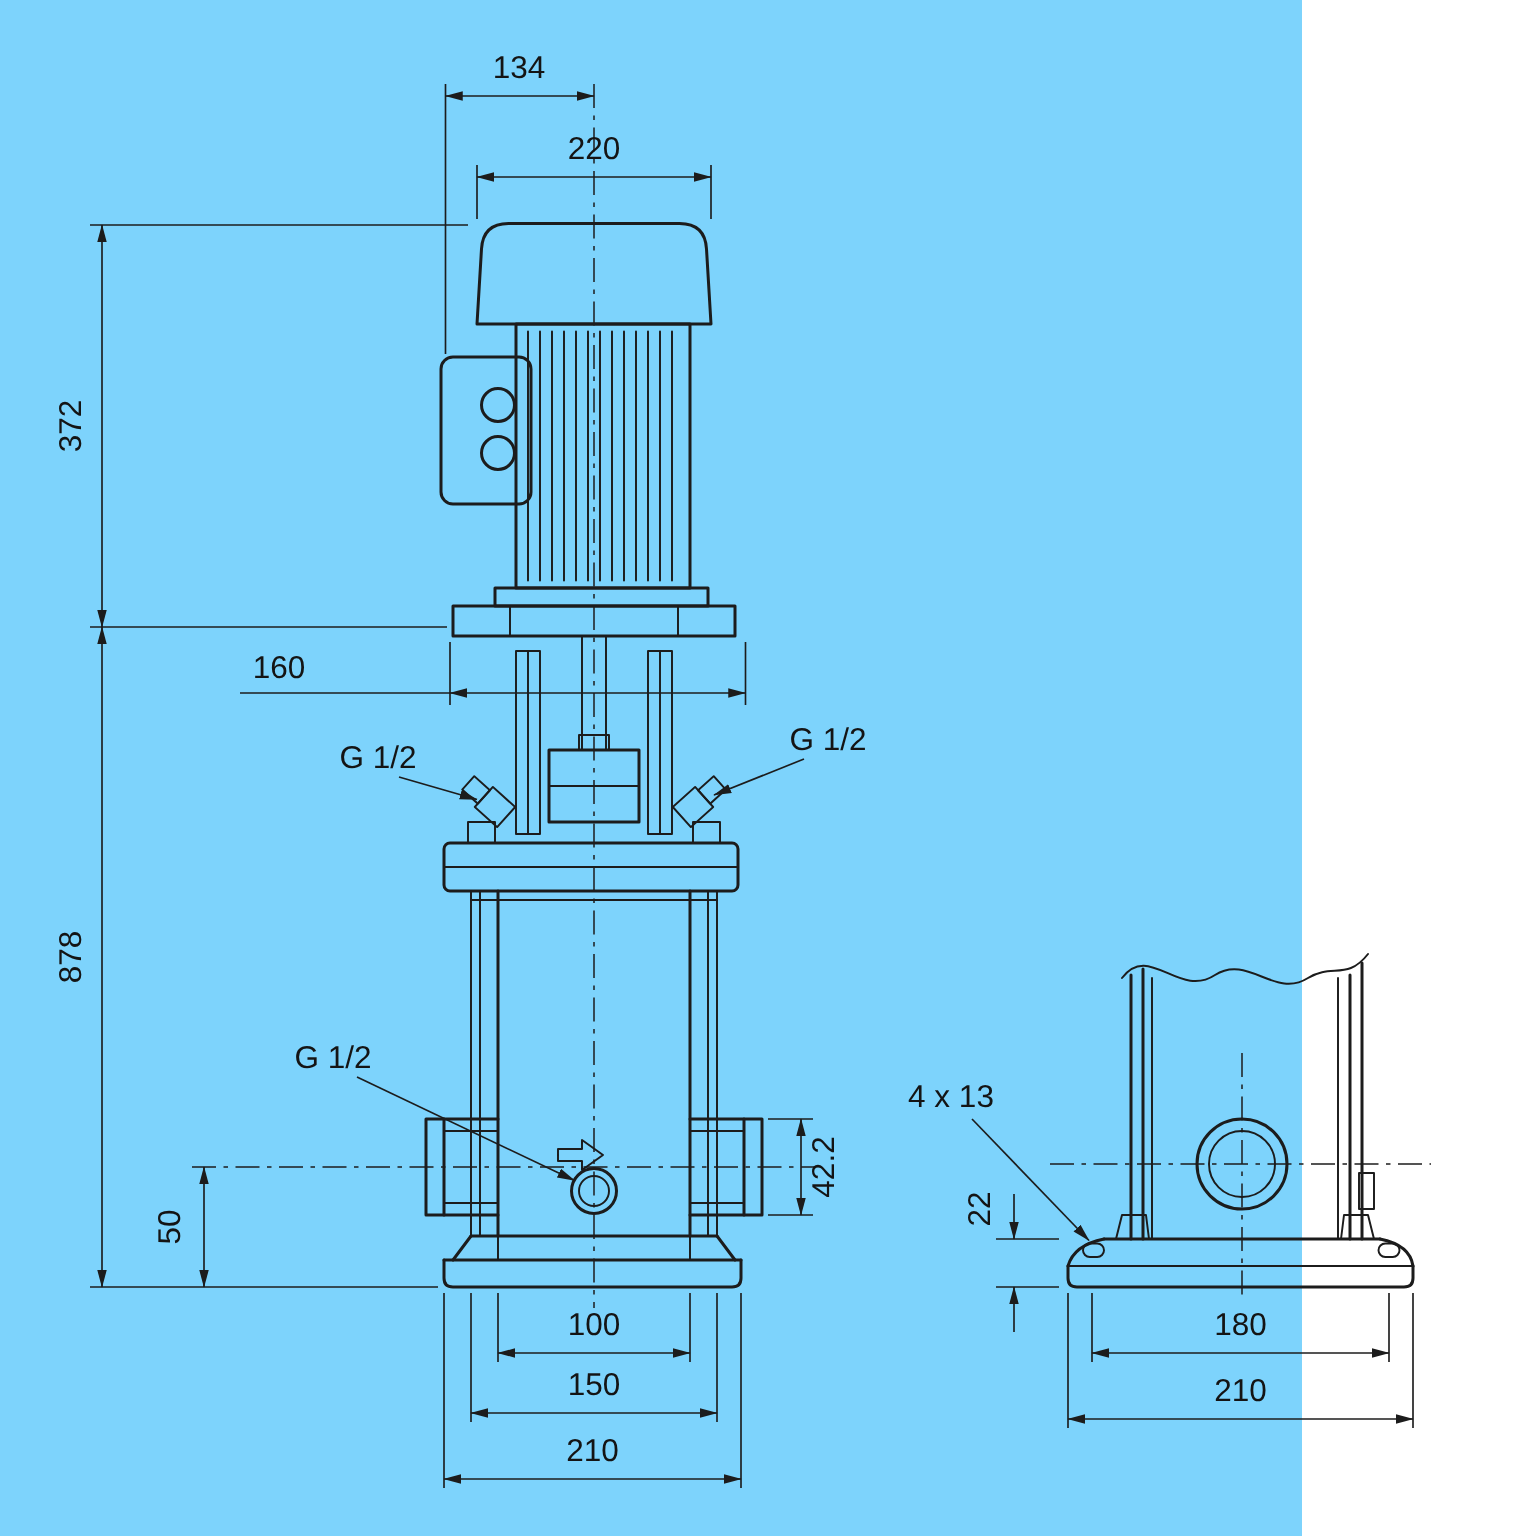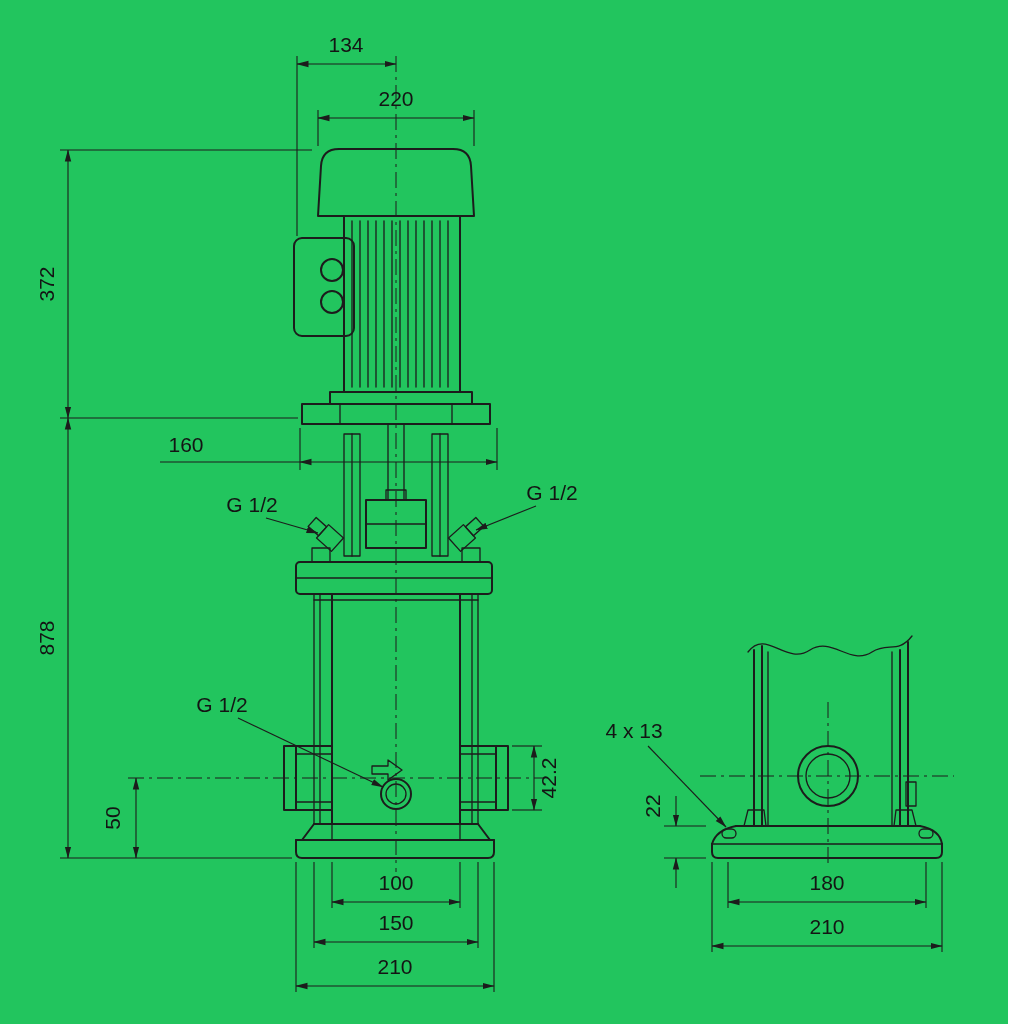--- a/index.html
+++ b/index.html
@@ -1,16 +1,16 @@
 <!DOCTYPE html>
 <html><head>
 <meta charset="utf-8">
 <style>
   html,body{margin:0;padding:0;background:#ffffff;width:1024px;height:1024px;overflow:hidden;}
-  .wrap{width:1008px;height:1024px;background:#22c55e;}
+  .wrap{width:868px;height:1024px;background:#7dd3fc;}
   svg{display:block;}
   
   .o{fill:none;stroke:#1c1c1c;stroke-width:2;stroke-linejoin:round;stroke-linecap:round;}
   
   .t{fill:none;stroke:#1c1c1c;stroke-width:1.3;stroke-linejoin:round;stroke-linecap:round;}
   
   .d{fill:none;stroke:#1c1c1c;stroke-width:1.1;}
   
   .c{fill:none;stroke:#1c1c1c;stroke-width:1;stroke-dasharray:16 5 3 5;}
   

